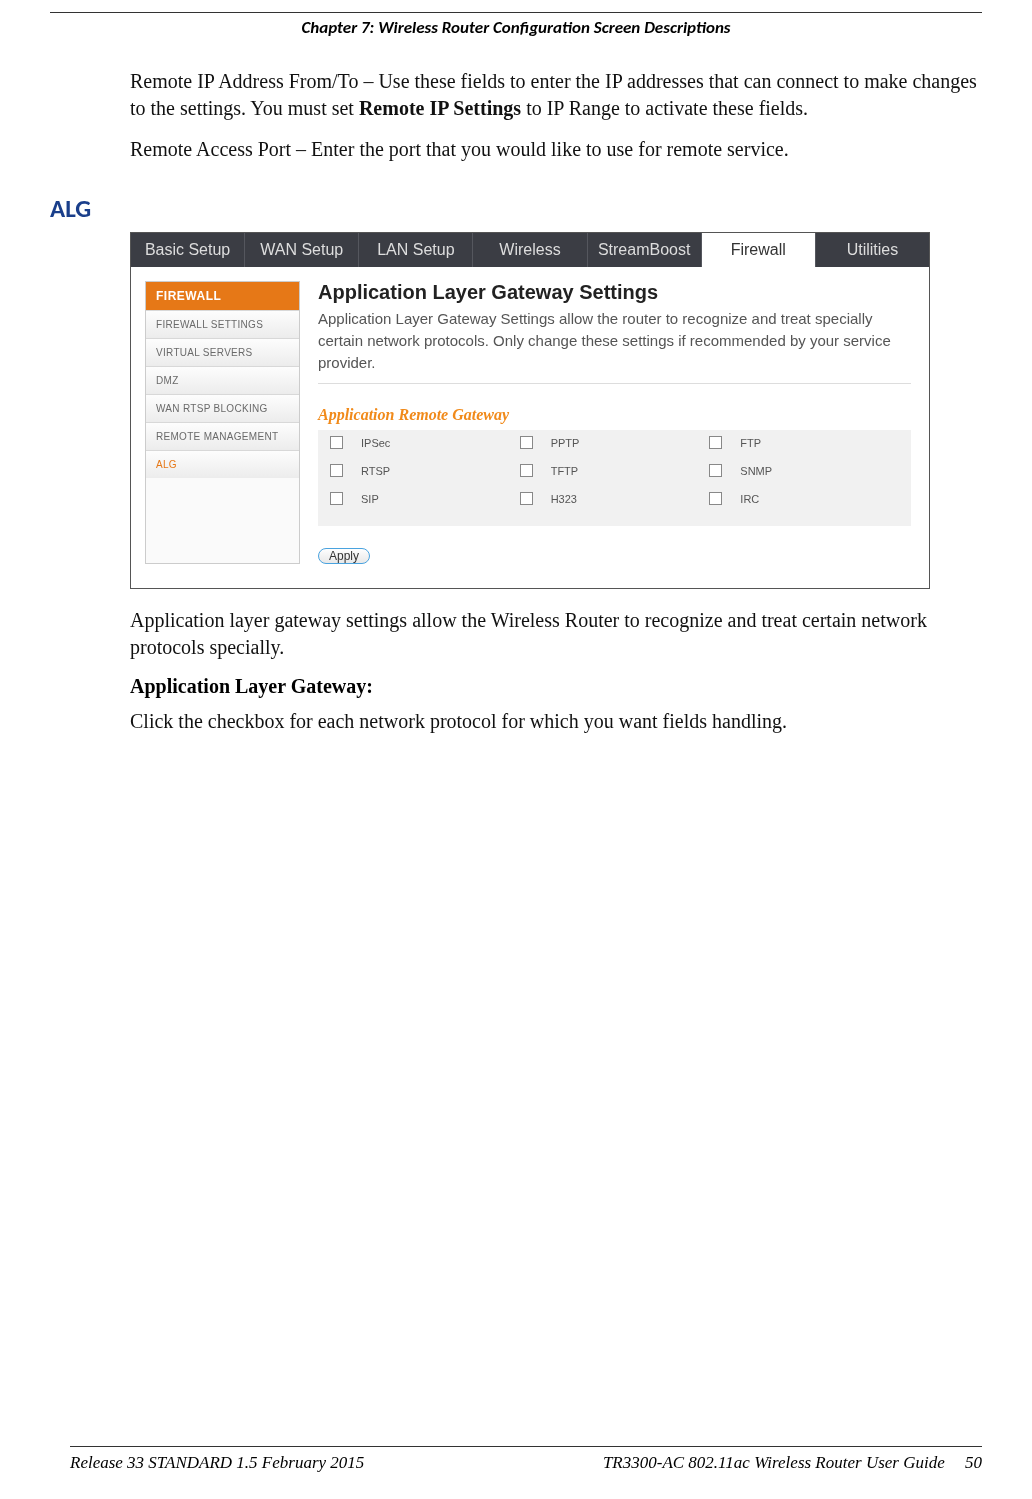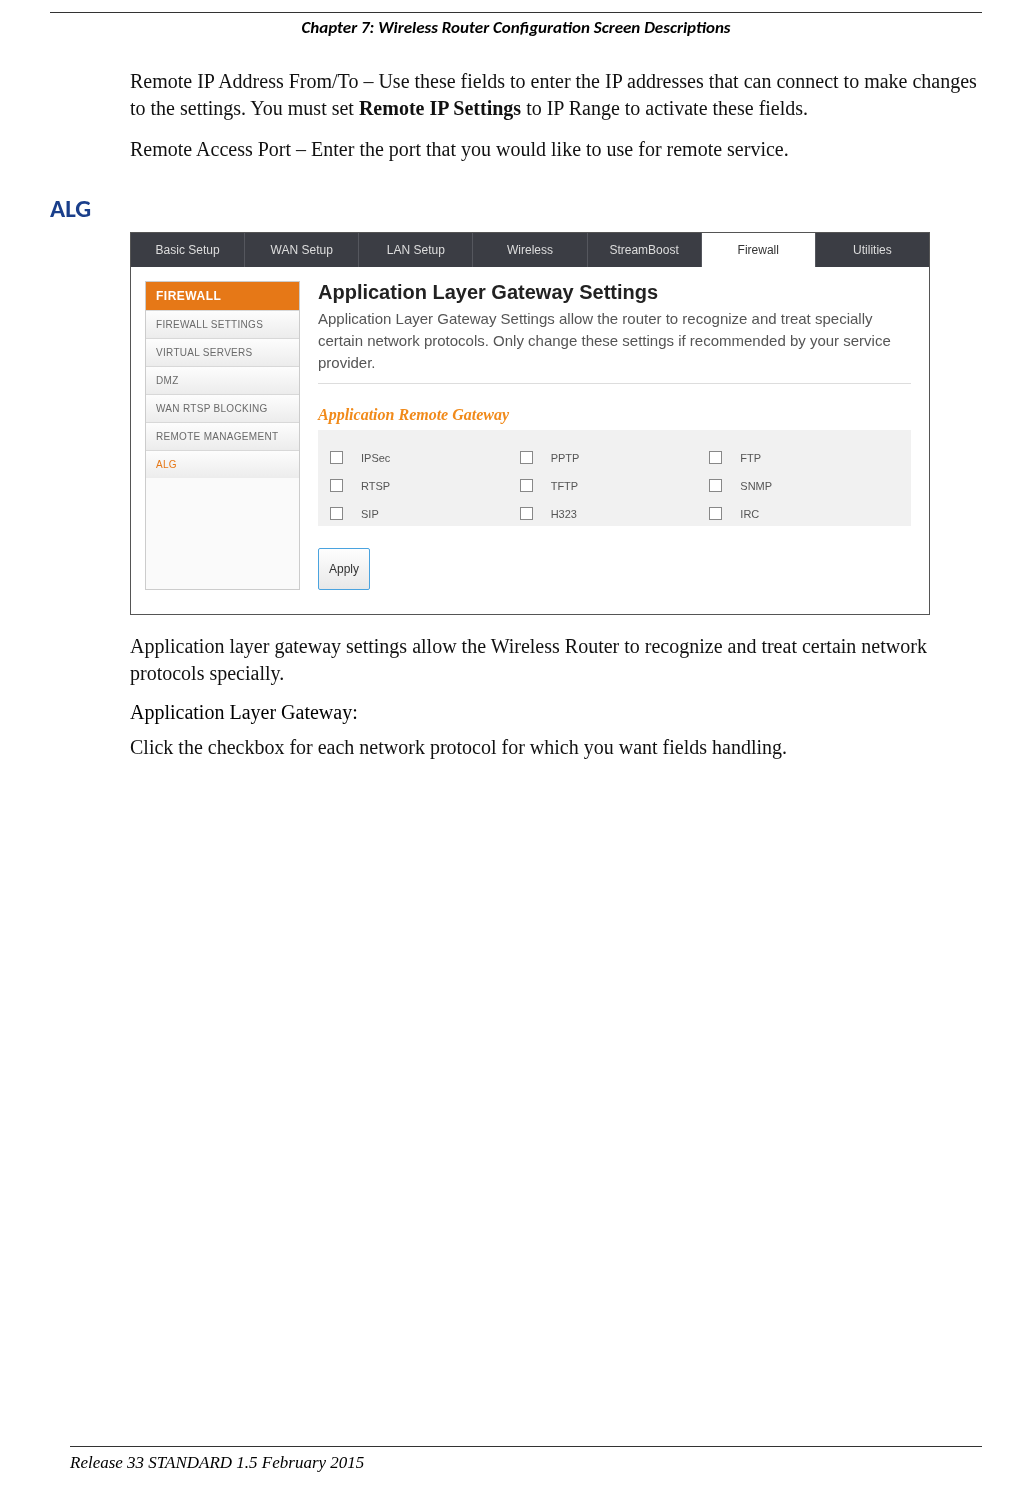--- a/index.html
+++ b/index.html
@@ -52,21 +52,21 @@
     display: flex;
     background: #3b3d44;
     height: 34px;
     align-items: stretch;
   }
   .tab {
     flex: 1;
     display: flex;
     align-items: center;
     justify-content: center;
-    font-size: 12px;
+    font-size: 16px;
     color: #ddd;
     border-right: 1px solid #55575e;
     cursor: pointer;
   }
   .tab:last-child { border-right: none; }
   .tab.active {
     background: #fff;
     color: #333;
   }
   .shot-body {
@@ -122,50 +122,50 @@
     margin-bottom: 6px;
     font-family: Georgia, serif;
   }
   .proto-block {
     background: #f1f1f1;
     padding: 6px 12px 6px 12px;
   }
   .proto-row {
     display: flex;
     height: 28px;
-    align-items: flex-end;
+    align-items: flex-start;
   }
   .proto-cell {
     flex: 1;
     display: flex;
     align-items: center;
     gap: 18px;
     font-size: 11px;
     color: #555;
   }
   .cb {
     width: 13px; height: 13px;
     border: 1px solid #888;
     background: #fff;
     display: inline-block;
   }
   .apply-btn {
     margin-top: 22px;
     display: inline-block;
-    padding: 13px 10px;
+    padding: 0 10px;
     font-size: 12px;
     color: #333;
     background: linear-gradient(#fefefe,#e8e8e8);
     border: 1px solid #4aa3df;
-    border-radius: 2px;
+    border-radius: 11px;
     cursor: pointer;
   }
   .bold-line {
     font-size: 20px;
-    font-weight: normal;
+    font-weight: bold;
     margin: 0 0 10px 80px;
   }
   .footer {
     position: absolute;
     bottom: 26px;
     left: 50px;
     right: 50px;
     margin-left: 20px;
   }
   .footer-line { border-top: 1px solid #333; margin-bottom: 6px; }
@@ -267,14 +267,18 @@
 
   <p class="body-para">Application layer gateway settings allow the Wireless Router to recognize and treat certain network protocols specially.</p>
   <p class="bold-line">Application Layer Gateway:</p>
   <p class="body-para">Click the checkbox for each network protocol for which you want fields handling.</p>
 </div>
 
 <div class="footer">
   <div class="footer-line"></div>
   <div class="footer-row">
     <span>Release 33 STANDARD 1.5    February 2015</span>
+    <span>
+      <span>TR3300-AC 802.11ac Wireless Router User Guide</span>
+      <span class="pg">50</span>
+    </span>
   </div>
 </div>
 
 </body></html>

